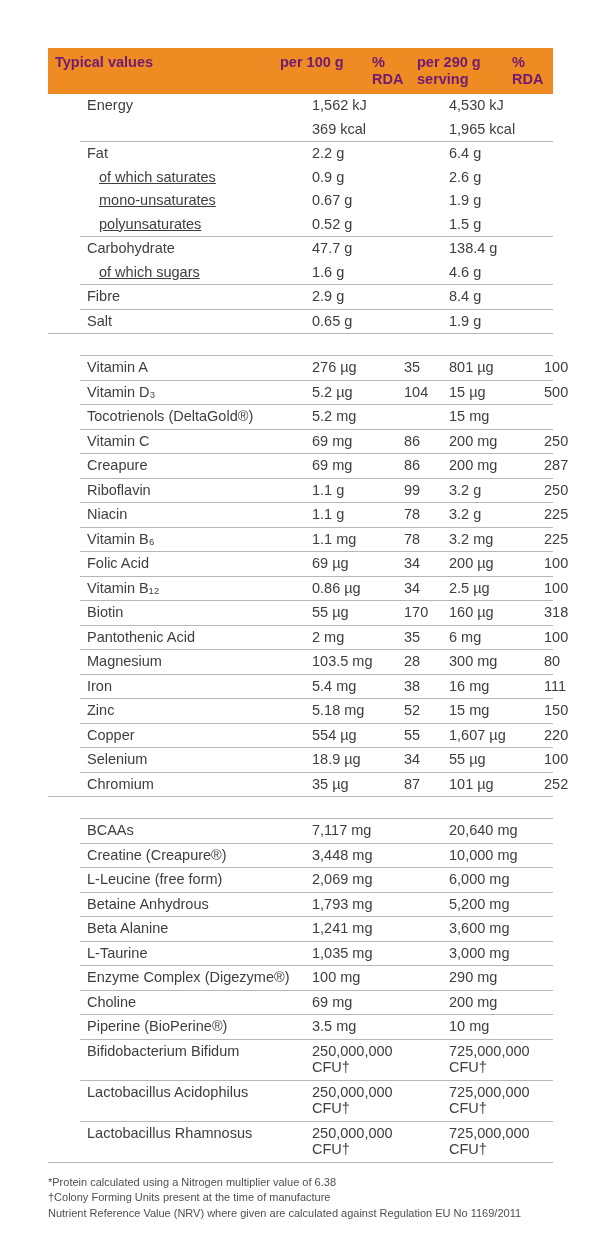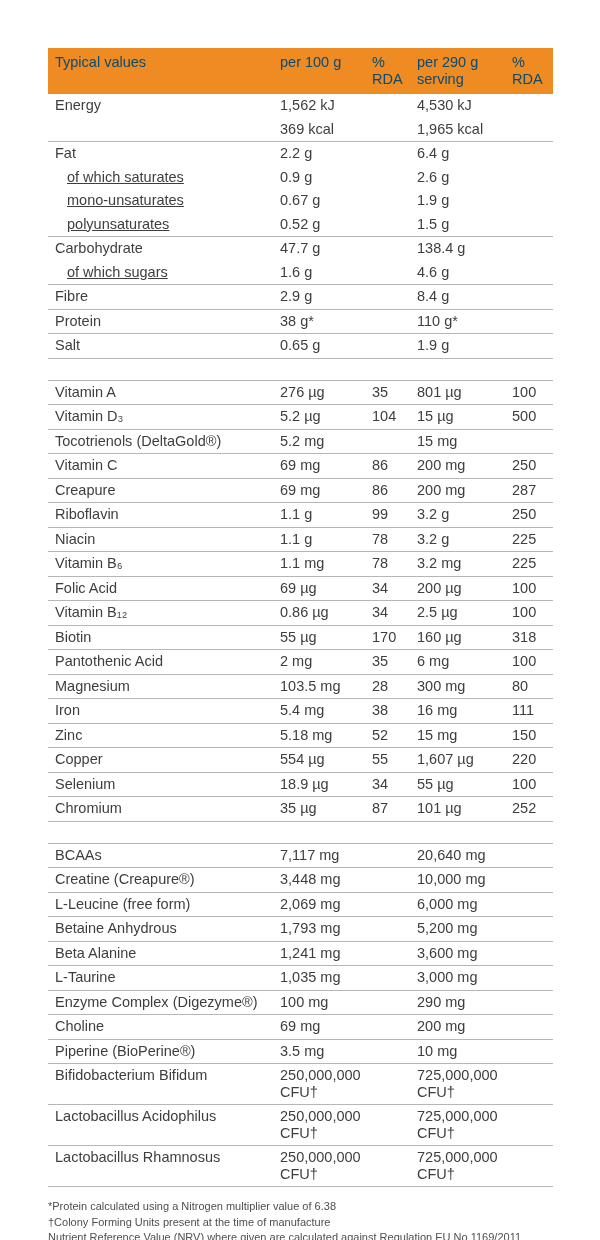--- a/index.html
+++ b/index.html
@@ -13,40 +13,41 @@
   .panel {
     position: absolute;
     left: 48px; top: 48px;
     width: 505px;
   }
   
   .thead {
     display: grid;
     grid-template-columns: 225px 92px 45px 95px 41px;
     background: #ee8b22;
-    color: #0c4a6e;
-    font-weight: normal;
+    color: #701a75;
+    font-weight: bold;
     font-size: 14.5px;
     line-height: 17px;
     padding: 6px 9px 6px 7px;
     min-height: 46px;
     align-items: start;
   }
   .hcell.rda { padding-right: 14px; }     
   .hcell.per290 { padding-right: 18px; }  
   
   .section { border-bottom: 1px solid #b6b6b6; }
   .section + .section { margin-top: 21px; }
   .row {
     display: grid;
     grid-template-columns: 225px 92px 45px 95px 41px;
     padding: 3px 0 4px 7px;
     font-size: 14.5px;
     line-height: 16.5px;
     align-items: start;
+    margin-left: 32px;
   }
   .row.line { border-top: 1px solid #b6b6b6; }
   .row.sub .label { padding-left: 12px; text-decoration: underline; }
   .cell { white-space: pre-line; }
   
   .footnotes {
     margin-top: 12px;
     font-size: 11px;
     line-height: 15.5px;
     color: #4e4e4d;
@@ -125,27 +126,20 @@
           <div class="cell val"></div>
         </div>
         <div class="row line">
           <div class="cell label">Fibre</div>
           <div class="cell val">2.9 g</div>
           <div class="cell val"></div>
           <div class="cell val">8.4 g</div>
           <div class="cell val"></div>
         </div>
         <div class="row line">
-          <div class="cell label">Protein</div>
-          <div class="cell val">38 g*</div>
-          <div class="cell val"></div>
-          <div class="cell val">110 g*</div>
-          <div class="cell val"></div>
-        </div>
-        <div class="row line">
           <div class="cell label">Salt</div>
           <div class="cell val">0.65 g</div>
           <div class="cell val"></div>
           <div class="cell val">1.9 g</div>
           <div class="cell val"></div>
         </div>
       </div>
       <div class="section">
         <div class="row line">
           <div class="cell label">Vitamin A</div>

